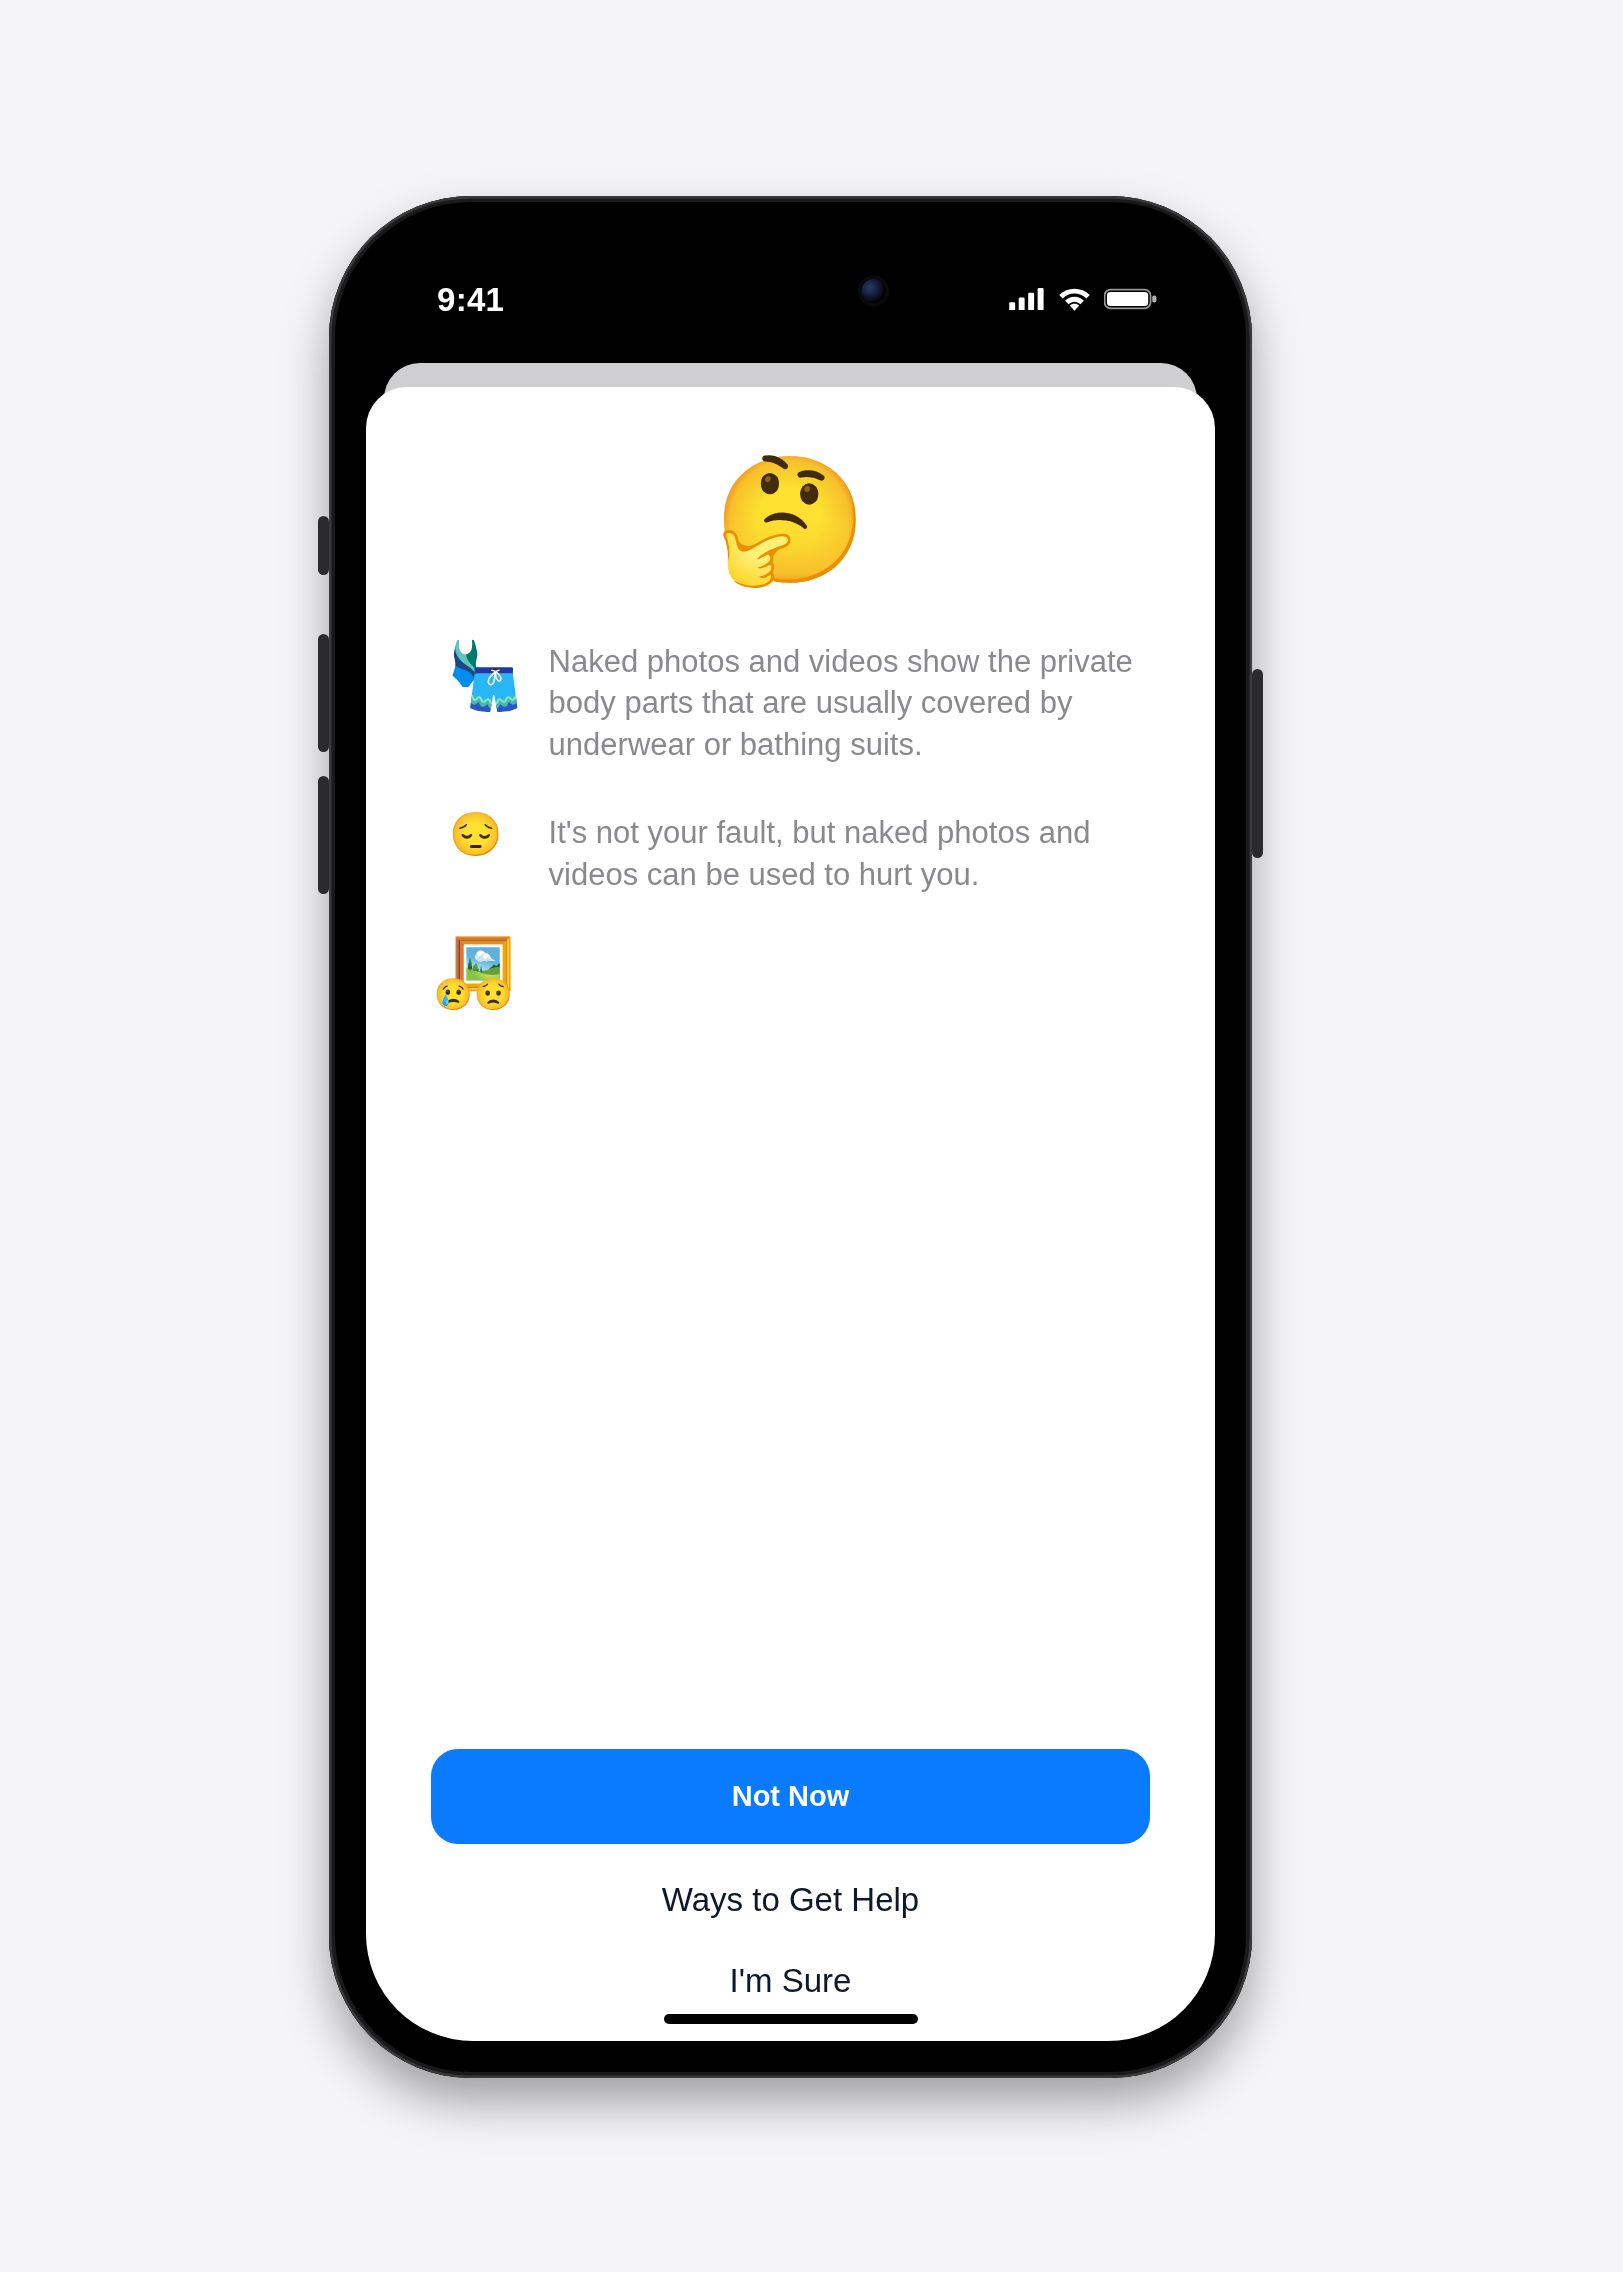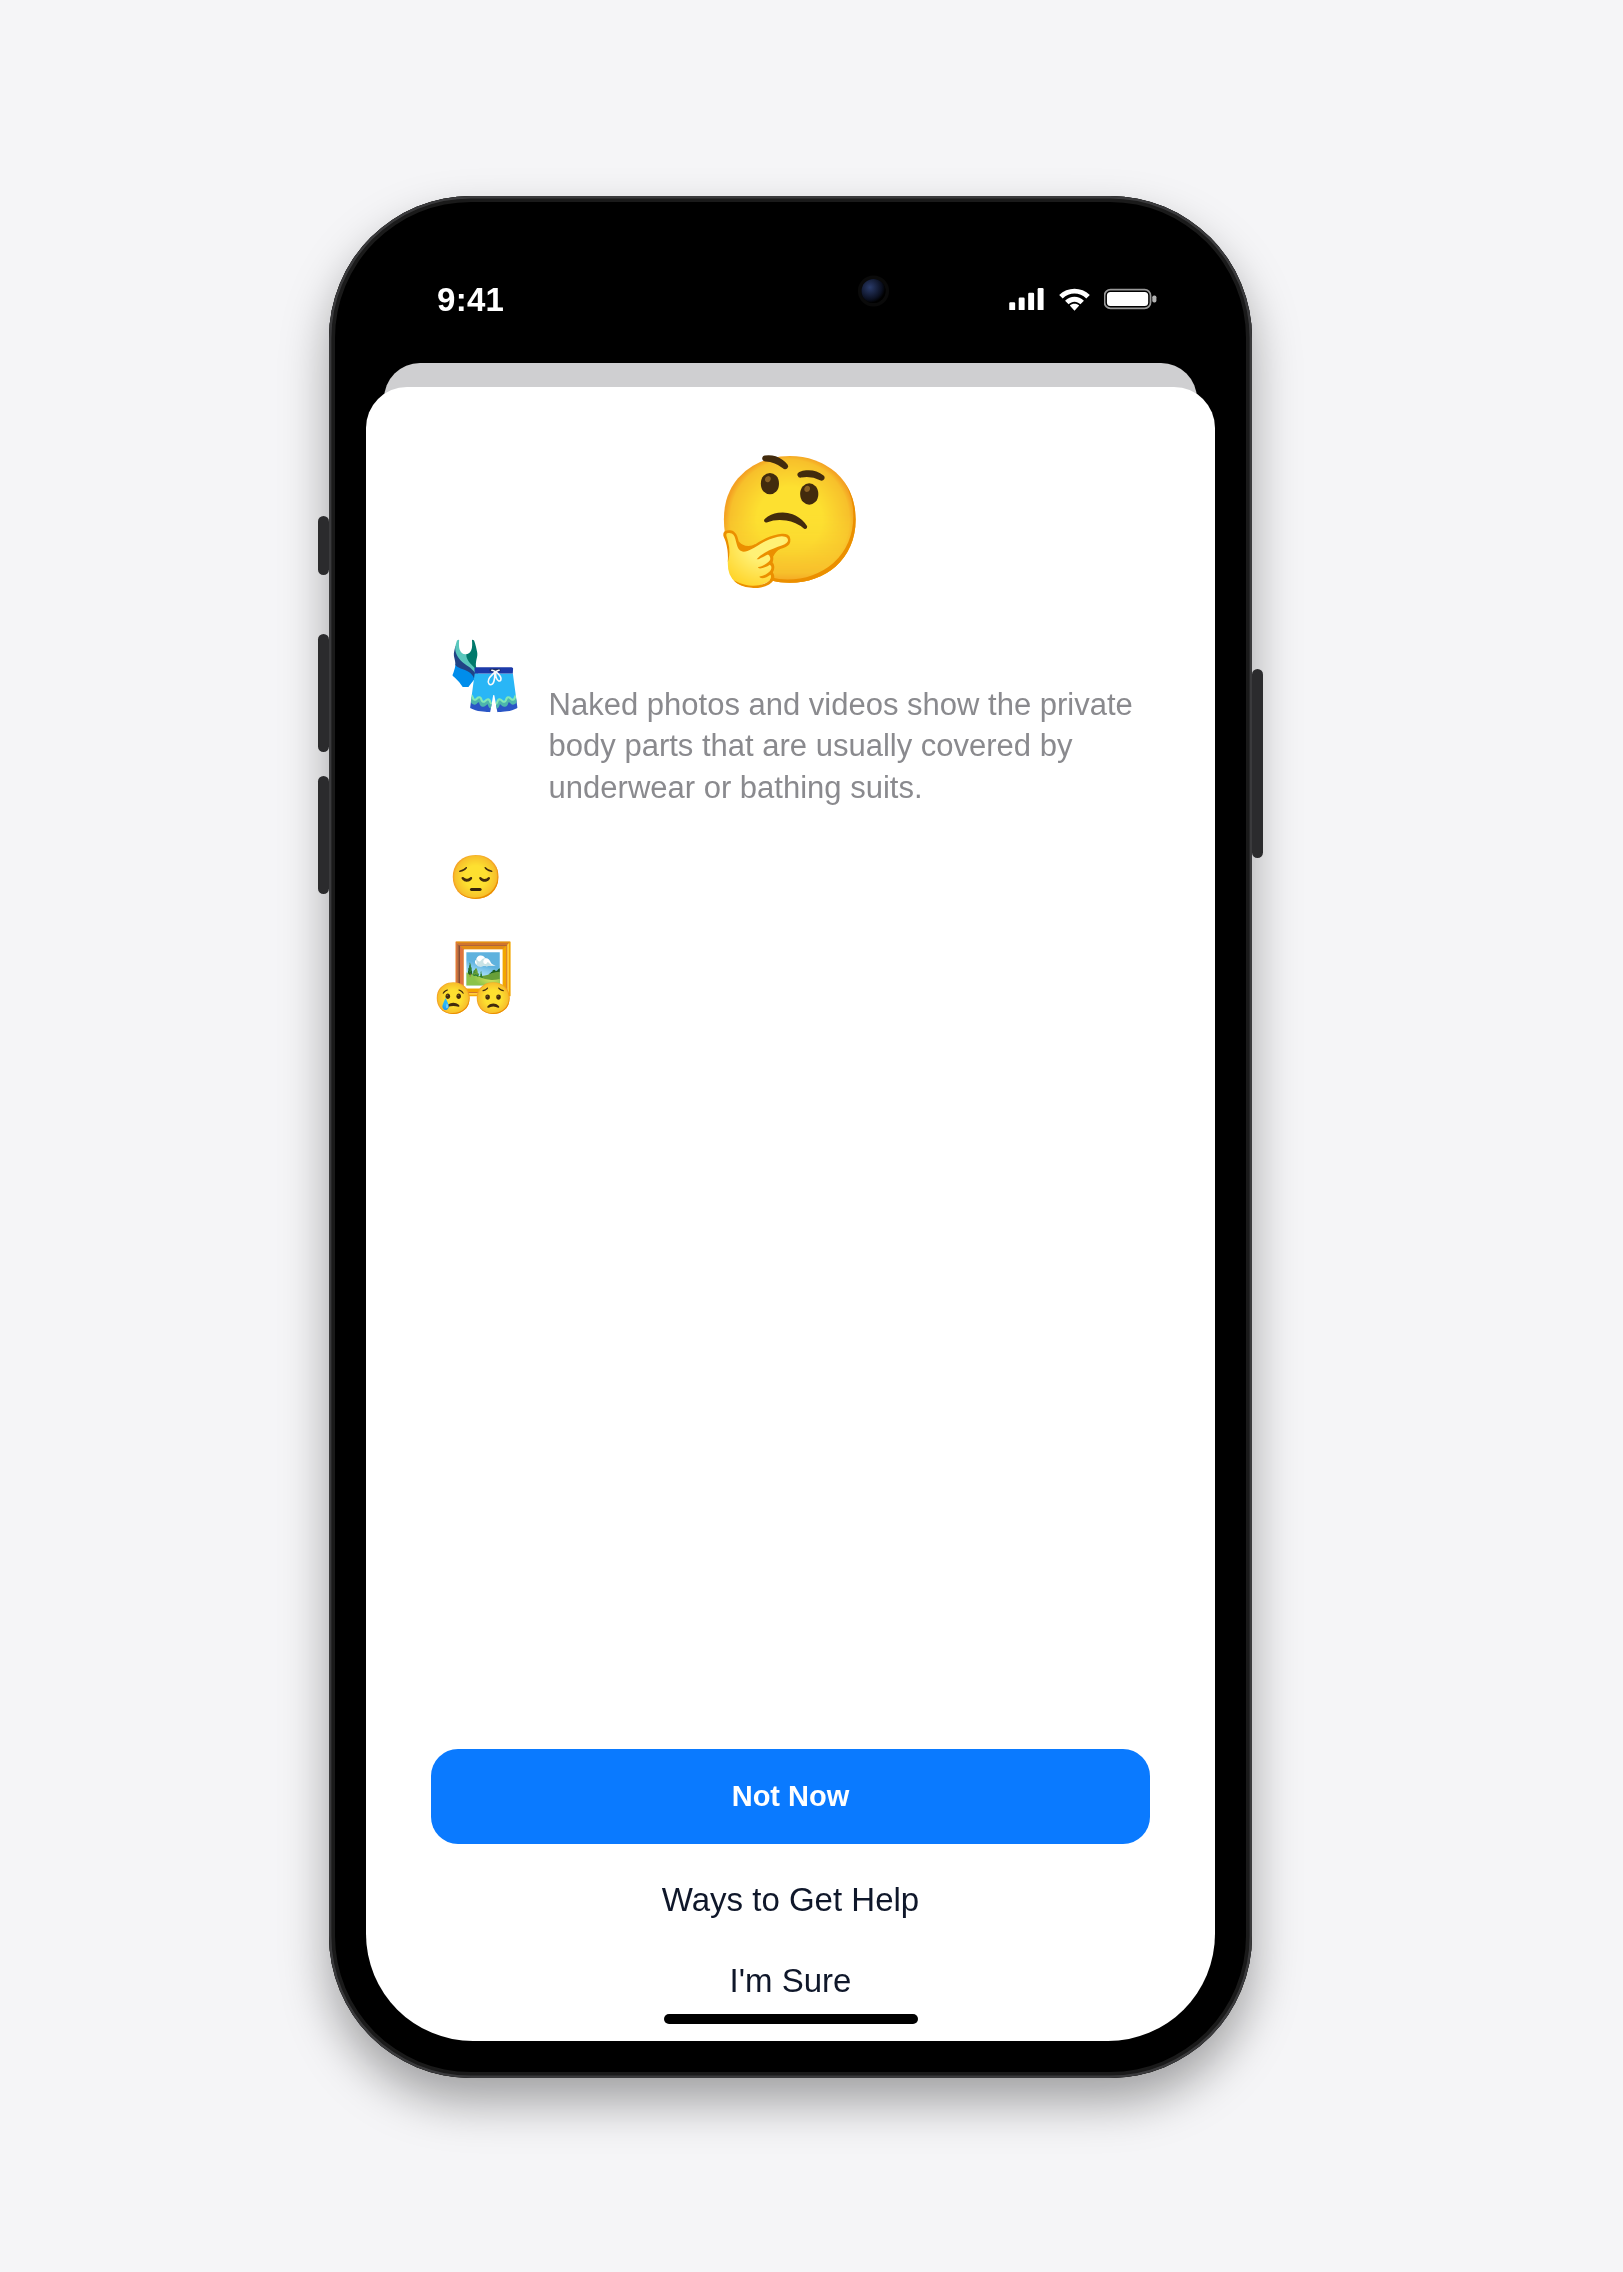--- a/index.html
+++ b/index.html
@@ -164,21 +164,20 @@
       display:inline-block;
       position:relative;
       height:71px;
       width:83px;
     }
     .bullet-text {
       font-size: 31px;
       line-height: 1.35;
       color: #8a8a8e;
       font-weight: 400;
-      margin-top: 43px;
     }
 
     .actions {
       margin-top: auto;
       padding-top: 53px;
       display:flex;
       flex-direction:column;
       align-items:stretch;
       gap: 33px;
     }
@@ -274,20 +273,21 @@
               <span class="combo">
                 <span style="position:absolute;left:4.7px;top:0;">🩱</span>
                 <span style="position:absolute;left:33px;top:26px;">🩳</span>
               </span>
             </div>
             <div class="bullet-text">Naked photos and videos show the private body parts that are usually covered by underwear or bathing suits.</div>
           </div>
 
           <div class="bullet">
             <div class="icon">😔</div>
+            <div class="bullet-text">It's not your fault, but naked photos and videos can be used to hurt you.</div>
           </div>
 
           <div class="bullet">
             <div class="icon">
               <span class="combo">
                 <span style="position:absolute;left:18px;top:-3.6px;font-size:50px;">🖼️</span>
                 <span style="position:absolute;left:0px;top:37px;font-size:31px;">😢</span>
                 <span style="position:absolute;left:40px;top:37px;font-size:31px;">😟</span>
               </span>
             </div>

